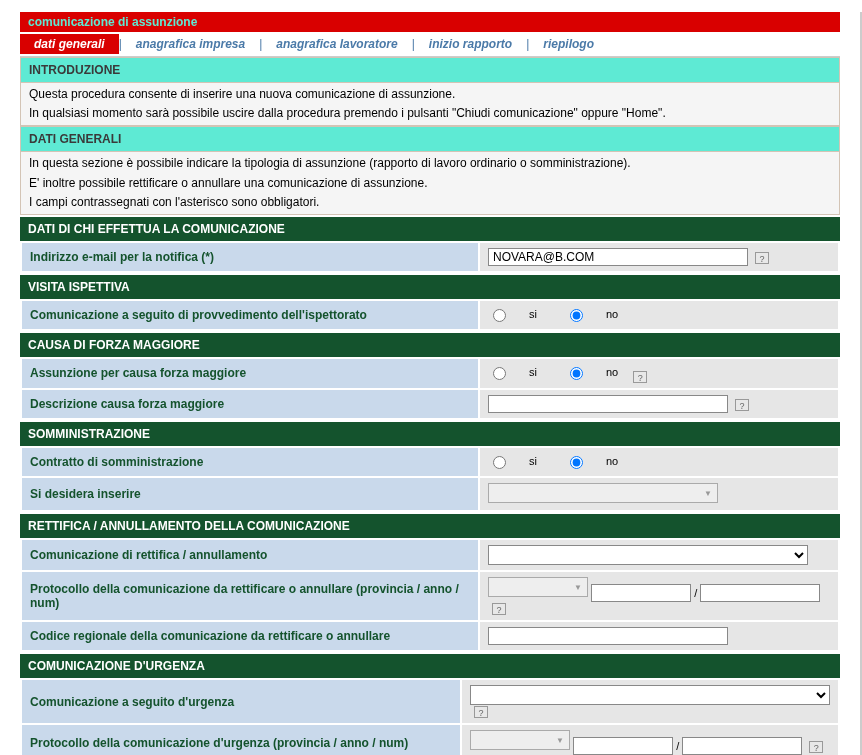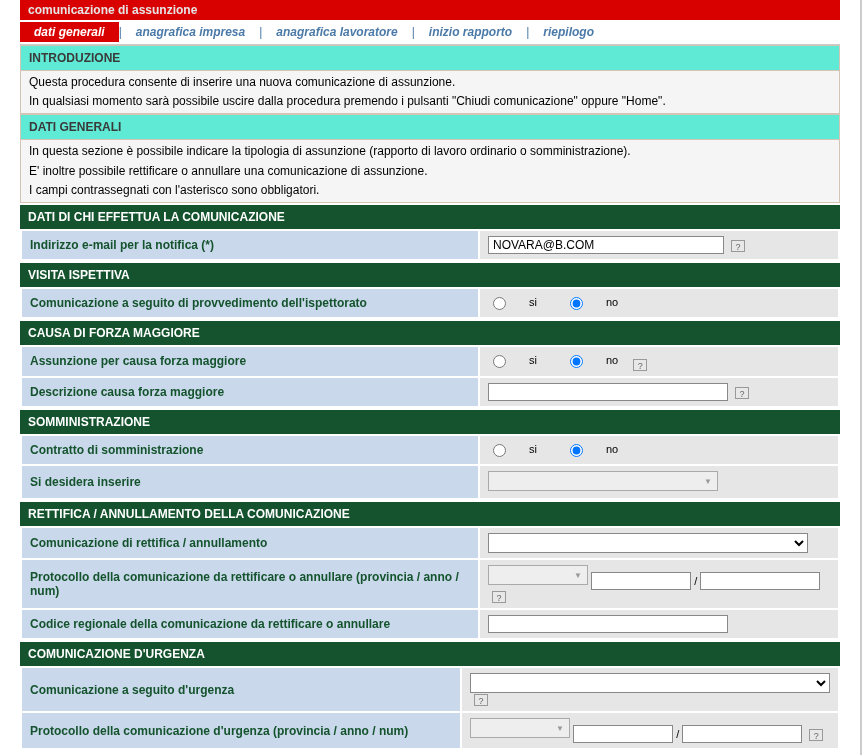--- a/index.html
+++ b/index.html
@@ -11,24 +11,25 @@
     padding: 0;
   }
   .container {
     width: 862px;
     margin: 0;
     padding: 0 20px 20px 20px;
     border-right: 2px solid #ccc;
   }
   .title-bar {
     background: #d90000;
-    color: #e5e5e5;
+    color: #5eead4;
     font-weight: bold;
     padding: 3px 8px;
     font-size: 12px;
+    margin-top: 12px;
   }
   .tab-bar {
     background: #fff;
     border-bottom: 1px solid #ccc;
     padding: 2px 0;
     display: flex;
     align-items: center;
     gap: 0;
   }
   .tab {
@@ -176,21 +177,21 @@
     <span>E' inoltre possibile rettificare o annullare una comunicazione di assunzione.</span><br>
     <span>I campi contrassegnati con l'asterisco sono obbligatori.</span>
   </div>
 
   <div class="section-header">DATI DI CHI EFFETTUA LA COMUNICAZIONE</div>
   <table class="form-table">
     <tbody>
         <tr>
       <td class="label">Indirizzo e-mail per la notifica (*)</td>
       <td class="field">
-        <input type="text" style="width: 236px;" value="NOVARA@B.COM">
+        <input type="text" style="width: 260px;" value="NOVARA@B.COM">
         <span class="help-icon">?</span>
       </td>
     </tr>
   </tbody>
     </table>
 
   <div class="section-header">VISITA ISPETTIVA</div>
   <table class="form-table">
     <tbody>
         <tr>

